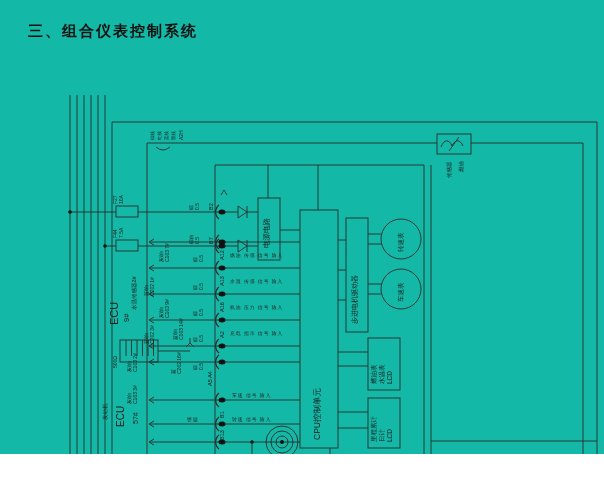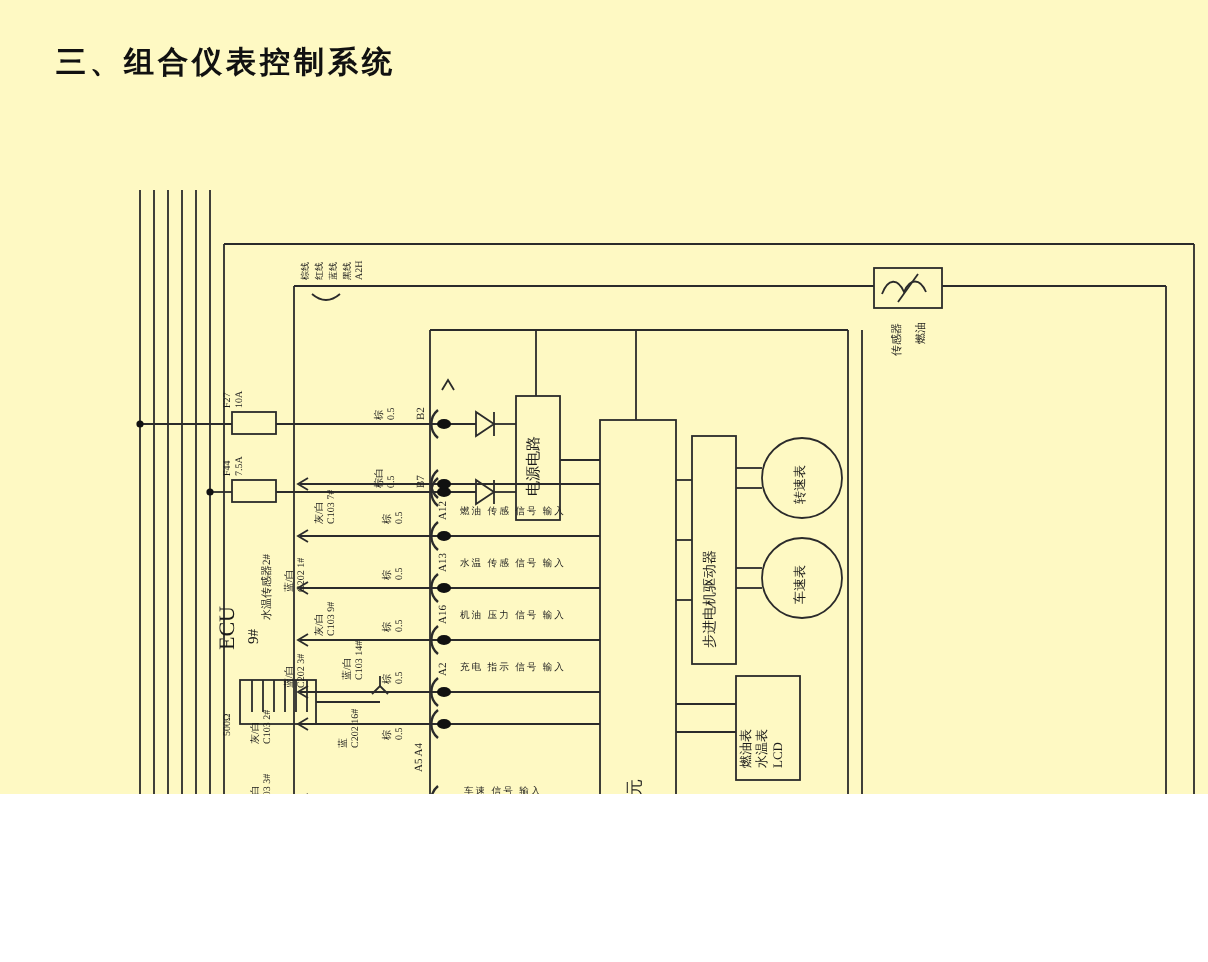--- a/index.html
+++ b/index.html
@@ -1,17 +1,17 @@
 <!DOCTYPE html>
 <html><head>
 <meta charset="utf-8">
 <style>
   html,body{margin:0;padding:0;background:#fff;}
-  #stage{position:relative;width:604px;height:397px;background:#fef9c3;overflow:hidden;
-         font-family:Liberation Serif, serif;color:#1b1b1b;}
+  #stage{position:relative;width:604px;height:454px;background:#14b8a6;overflow:hidden;
+         font-family:Liberation Sans, sans-serif;color:#1b1b1b;}
   #linework{position:absolute;left:0;top:0;}
   .title{position:absolute;left:28px;top:22px;font-size:15px;font-weight:bold;
          letter-spacing:2px;color:#111;}
   
   .vt{position:absolute;white-space:pre;transform:rotate(-90deg);transform-origin:0 0;
       line-height:1.2;color:#1b1b1b;}
   .ht{position:absolute;white-space:pre;color:#222;letter-spacing:1px;}
   .s5{font-size:5px;} .s45{font-size:4.5px;} .s48{font-size:4.8px;} .s55{font-size:5.5px;} .s65{font-size:6.5px;} .s7{font-size:7px;} .s75{font-size:7.5px;} .s85{font-size:8.5px;} .s10{font-size:10px;} .s11{font-size:11px;}
 </style>
 </head>

